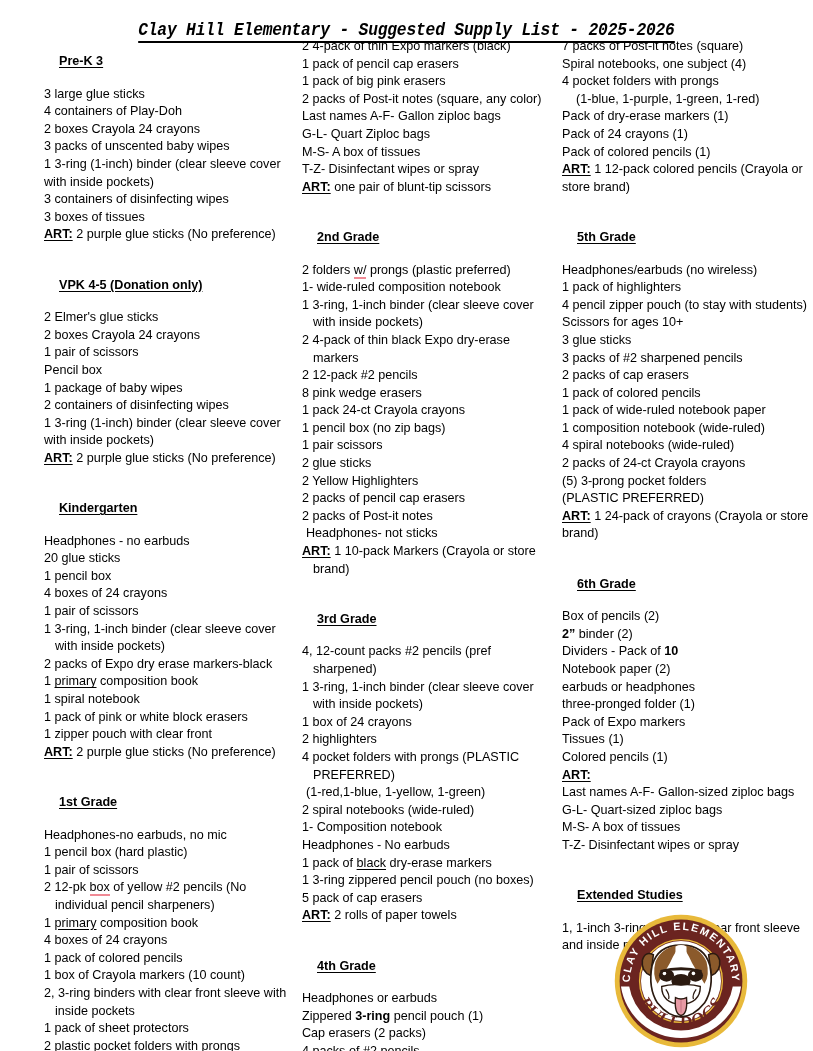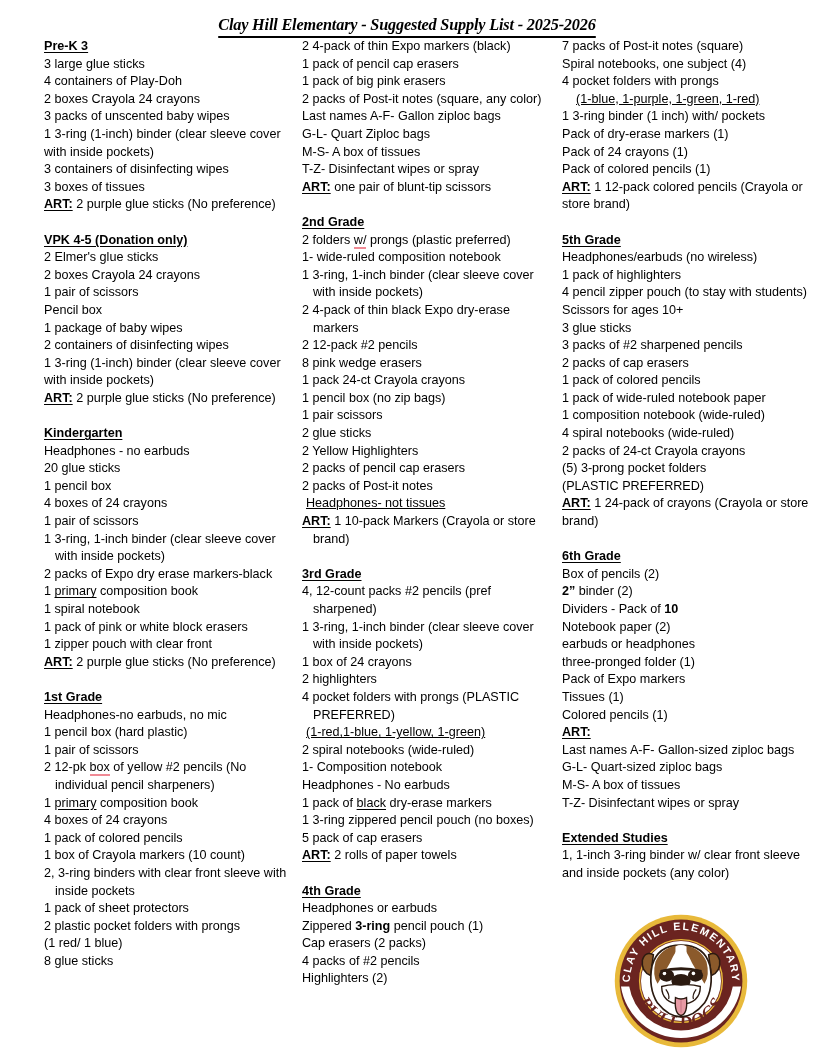--- a/index.html
+++ b/index.html
@@ -12,25 +12,25 @@
     height: 1051px;
     position: relative;
     font-family: "Liberation Sans", sans-serif;
     color: #000000;
     overflow: hidden;
   }
 
   
   .doc-title {
     position: absolute;
-    top: 14px;
+    top: 20px;
     left: 0;
     width: 813px;
     text-align: center;
-    font-family: Liberation Serif, serif;
+    font-family: Liberation Mono, monospace;
     font-size: 17.5px;
     font-weight: bold;
     font-style: italic;
     letter-spacing: -0.2px;
     white-space: nowrap;
   }
   .doc-title .t-underline {
     border-bottom: 2px solid #000;
     padding-bottom: 1px;
     display: inline-block;
@@ -54,33 +54,33 @@
   }
   .col-1 { left: 44px;  width: 248px; }
   .col-2 { left: 302px; width: 252px; }
   .col-3 { left: 562px; width: 248px; }
 
   .section { margin: 0; }
   .sec-head {
     font-weight: bold;
     text-decoration: underline;
     text-underline-offset: 1.5px;
-    margin: 0;
+    margin: 15px;
     white-space: nowrap;
   }
   .item {
     margin: 0;
     padding: 0;
     white-space: normal;
   }
   .item.hang {
     padding-left: 11px;
     text-indent: -11px;
   }
-  .item.lead-space { padding-left: 4px; text-decoration: underline; }
+  .item.lead-space { padding-left: 4px; }
   .spacer { height: 17.6px; }
 
   .art-label {
     font-weight: bold;
     text-decoration: underline;
     text-underline-offset: 1.5px;
   }
   .u { text-decoration: underline; text-underline-offset: 1.5px; }
   .b { font-weight: bold; }
   
@@ -194,21 +194,21 @@
       <div class="item hang">2 4-pack of thin black Expo dry-erase markers</div>
       <div class="item">2 12-pack #2 pencils</div>
       <div class="item">8 pink wedge erasers</div>
       <div class="item">1 pack 24-ct Crayola crayons</div>
       <div class="item">1 pencil box (no zip bags)</div>
       <div class="item">1 pair scissors</div>
       <div class="item">2 glue sticks</div>
       <div class="item">2 Yellow Highlighters</div>
       <div class="item">2 packs of pencil cap erasers</div>
       <div class="item">2 packs of Post-it notes</div>
-      <div class="item lead-space">Headphones- not tissues</div>
+      <div class="item lead-space">Headphones- not sticks</div>
       <div class="item hang"><span class="art-label">ART:</span> <span>1 10-pack Markers (Crayola or store brand)</span></div>
     </div>
     <div class="spacer"></div>
 
     <div class="section">
       <div class="sec-head">3rd Grade</div>
       <div class="item hang">4, 12-count packs #2 pencils (pref sharpened)</div>
       <div class="item hang">1 3-ring, 1-inch binder (clear sleeve cover with inside pockets)</div>
       <div class="item">1 box of 24 crayons</div>
       <div class="item">2 highlighters</div>
@@ -234,21 +234,20 @@
     </div>
   </div>
 
   <div class="col col-3">
 
     <div class="section">
       <div class="item">7 packs of Post-it notes (square)</div>
       <div class="item">Spiral notebooks, one subject (4)</div>
       <div class="item">4 pocket folders with prongs</div>
       <div class="item lead-space" style="padding-left:14px">(1-blue, 1-purple, 1-green, 1-red)</div>
-      <div class="item">1 3-ring binder (1 inch) with/ pockets</div>
       <div class="item">Pack of dry-erase markers (1)</div>
       <div class="item">Pack of 24 crayons (1)</div>
       <div class="item">Pack of colored pencils (1)</div>
       <div class="item"><span class="art-label">ART:</span> <span>1 12-pack colored pencils (Crayola or store brand)</span></div>
     </div>
     <div class="spacer"></div>
 
     <div class="section">
       <div class="sec-head">5th Grade</div>
       <div class="item">Headphones/earbuds (no wireless)</div>

